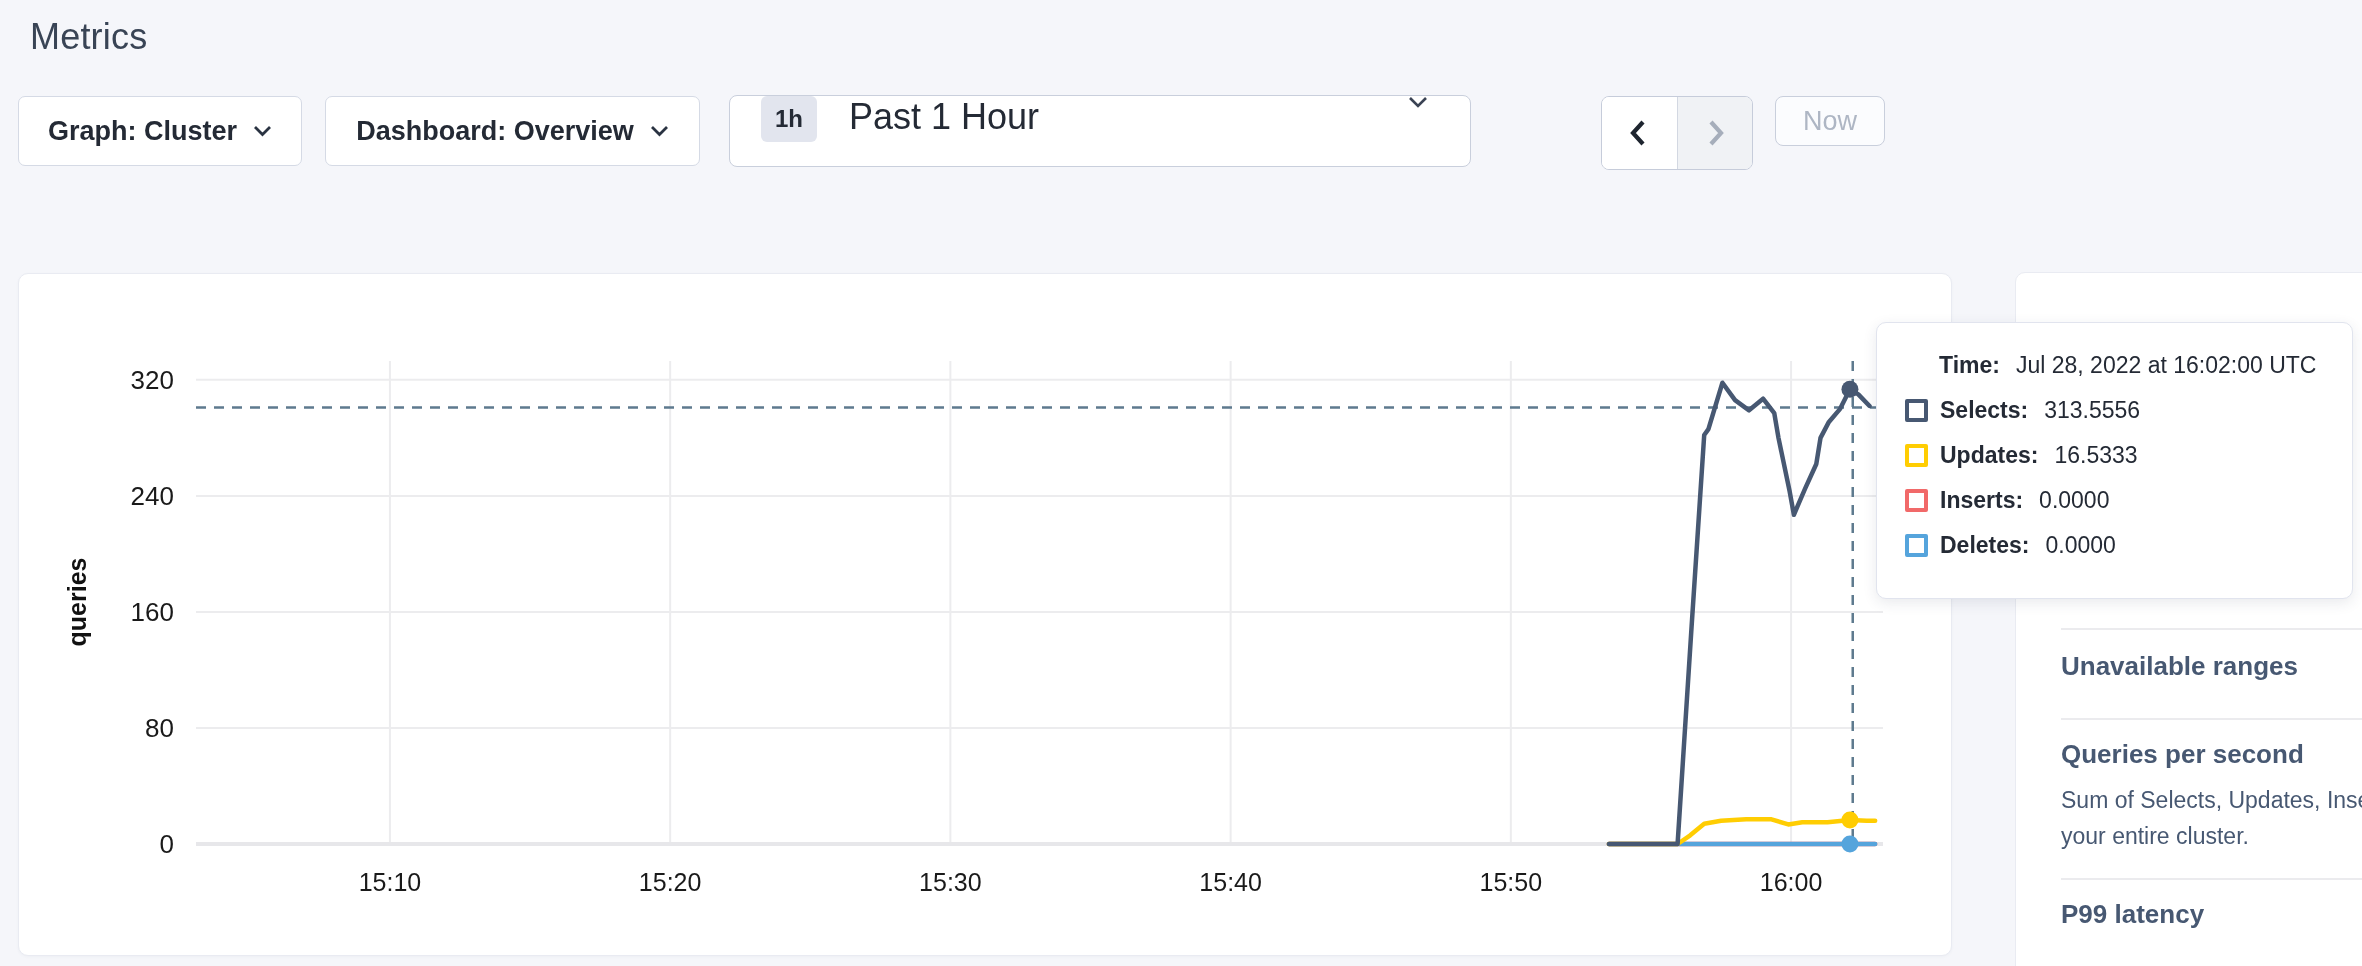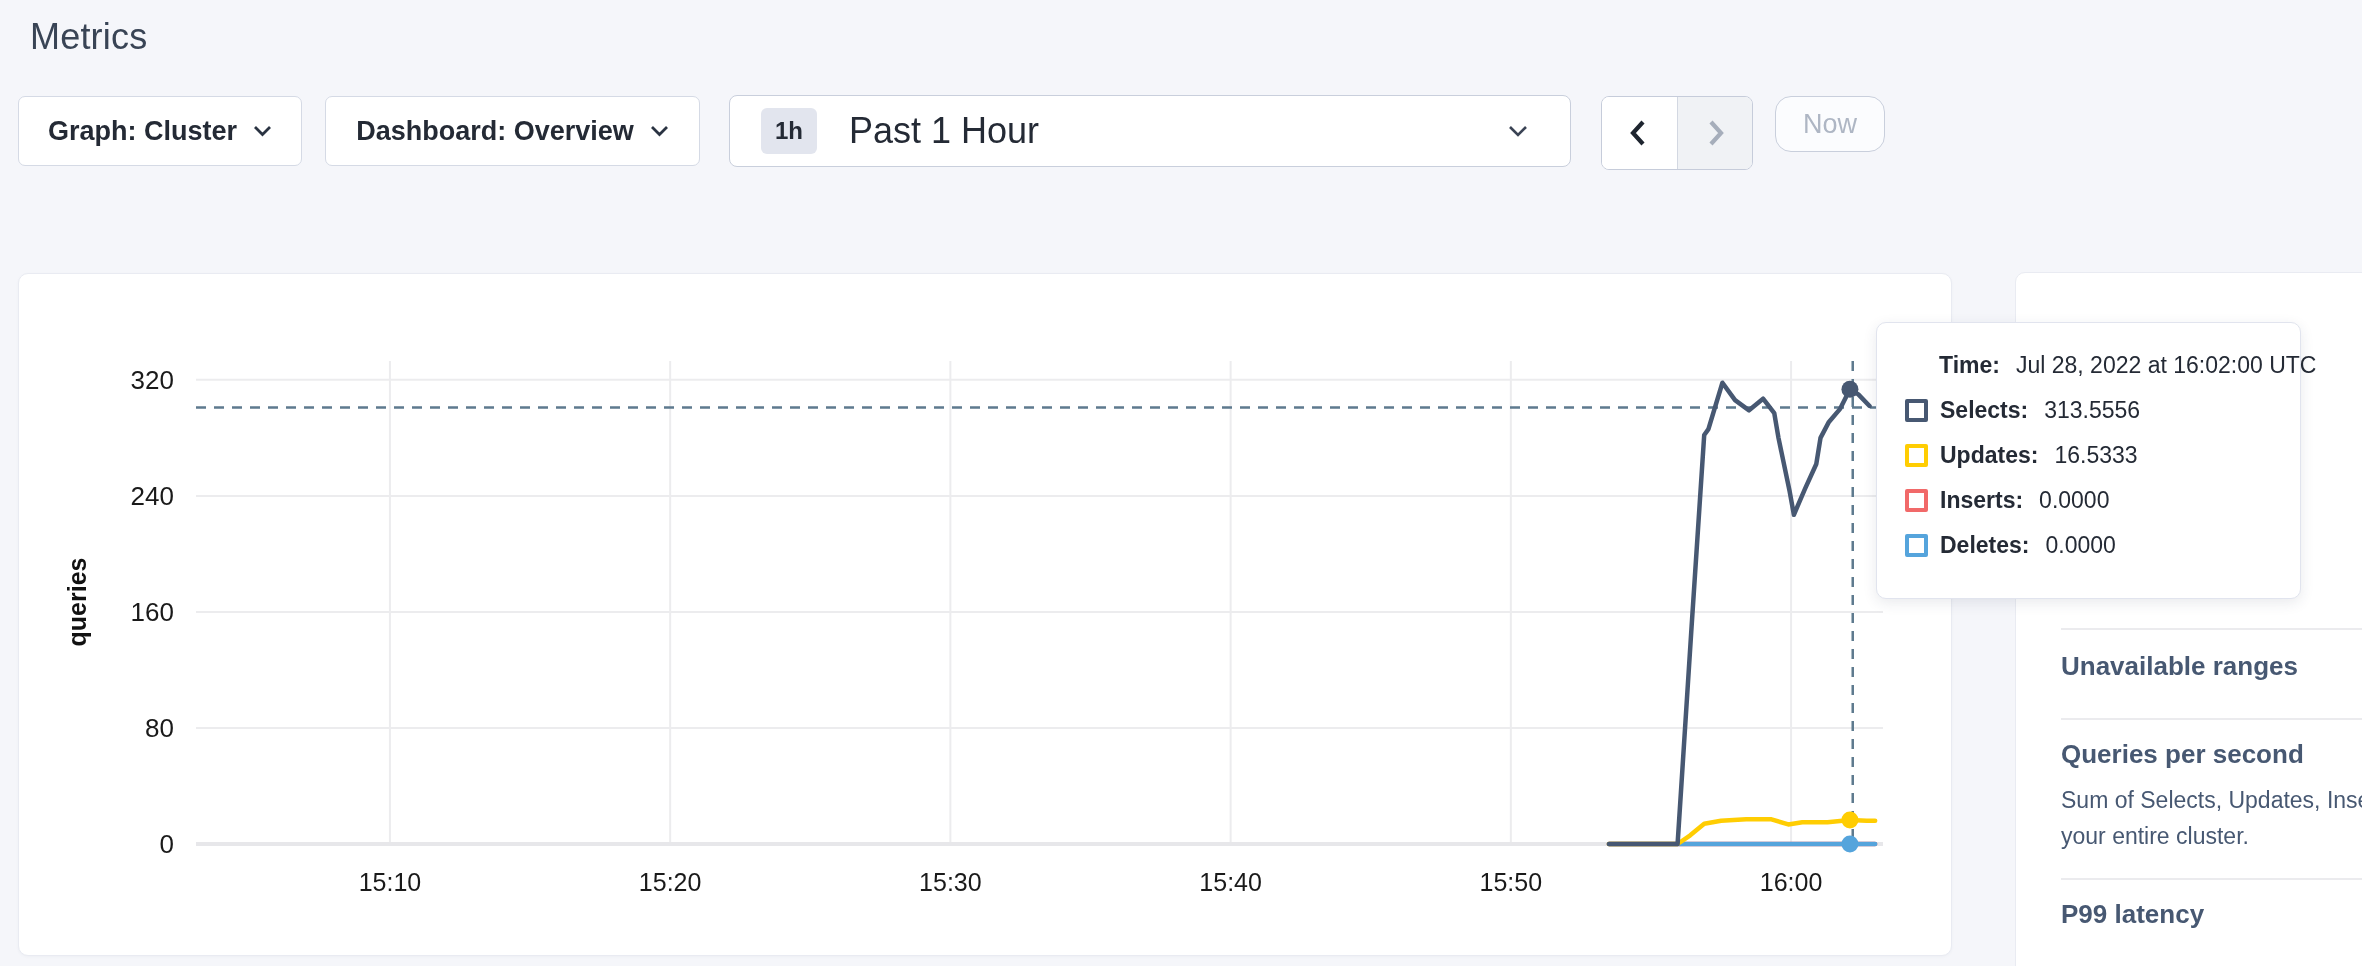--- a/index.html
+++ b/index.html
@@ -17,44 +17,44 @@
   .toolbar-btn{
     position:absolute;top:96px;height:70px;box-sizing:border-box;
     background:#fff;border:1px solid #D5DAE5;border-radius:7px;
     display:flex;align-items:center;justify-content:center;gap:16px;
     font-size:27px;font-weight:700;color:#242A35;cursor:pointer;padding:0;
     font-family:inherit;
   }
   .dd-graph{left:18px;width:284px;}
   .dd-dashboard{left:325px;width:375px;}
   .time-selector{
-    position:absolute;top:95px;left:729px;width:842px;height:72px;box-sizing:border-box;
+    position:absolute;top:95px;left:729px;width:742px;height:72px;box-sizing:border-box;
     background:#fff;border:1px solid #C9CFDC;border-radius:8px;
-    display:flex;align-items:center;cursor:pointer;
+    display:flex;cursor:pointer;
   }
   .time-badge{
     margin-left:31px;width:56px;height:46px;border-radius:6px;background:#E2E5EE;
     display:flex;align-items:center;justify-content:center;
     font-size:24px;font-weight:700;color:#242A35;
   }
   .time-label{margin-left:32px;font-size:36px;font-weight:500;color:#242A35;}
   .time-caret{margin-left:auto;margin-right:42px;display:flex;}
   .pager{
     position:absolute;top:96px;left:1601px;width:152px;height:74px;box-sizing:border-box;
     border:1px solid #C6CCDA;border-radius:8px;background:#fff;
     display:flex;overflow:hidden;
   }
   .pager button{
     flex:1;border:none;margin:0;padding:0;display:flex;align-items:center;justify-content:center;
     background:#fff;cursor:pointer;
   }
   .pager button.next{background:#F0F2F5;border-left:1px solid #D3D8E2;cursor:default;}
   .now-btn{
-    position:absolute;top:96px;left:1775px;width:110px;height:56px;box-sizing:border-box;
-    background:#FBFCFE;border:1px solid #C9CFDC;border-radius:16px;
+    position:absolute;top:96px;left:1775px;width:110px;height:50px;box-sizing:border-box;
+    background:#FBFCFE;border:1px solid #C9CFDC;border-radius:8px;
     font-size:27px;font-weight:500;color:#AEB6C4;font-family:inherit;cursor:default;
   }
   
   .chart-card{
     position:absolute;left:18px;top:273px;width:1934px;height:683px;box-sizing:border-box;
     background:#fff;border:1px solid #E9EBF2;border-radius:10px;
     box-shadow:0 1px 3px rgba(60,70,100,.04);
   }
   .chart-title-wrap{position:absolute;top:26px;left:0;width:100%;text-align:center;z-index:2;}
   .chart-title{
@@ -66,21 +66,21 @@
   
   .sidebar-card{
     position:absolute;left:2015px;top:272px;width:430px;height:760px;box-sizing:border-box;
     background:#fff;border:1px solid #E9EBF2;border-radius:10px;
   }
   .sb-divider{position:absolute;left:45px;width:370px;height:0;border-top:2px solid #EBEBEE;}
   .sb-heading{position:absolute;left:45px;margin:0;font-size:26px;font-weight:700;color:#475872;white-space:nowrap;}
   .sb-desc{position:absolute;left:45px;margin:0;font-size:23px;font-weight:400;color:#475872;white-space:nowrap;}
   
   .chart-tooltip{
-    position:absolute;left:1876px;top:322px;width:425px;height:277px;box-sizing:border-box;
+    position:absolute;left:1876px;top:322px;width:477px;height:277px;box-sizing:border-box;
     background:#fff;border:1px solid #E1E4EE;border-radius:10px;
     box-shadow:0 4px 14px rgba(40,50,80,.10);
     display:flex;flex-direction:column;gap:21px;padding:30px 20px 0 28px;z-index:5;
   }
   .tt-row{display:flex;align-items:center;height:24px;font-size:23px;color:#242A35;white-space:nowrap;}
   .tt-row.time{margin-left:34px;}
   .tt-label{font-weight:700;}
   .tt-value{margin-left:16px;font-weight:400;}
   .swatch{
     width:15px;height:15px;border:4px solid #000;border-radius:2px;background:#fff;

